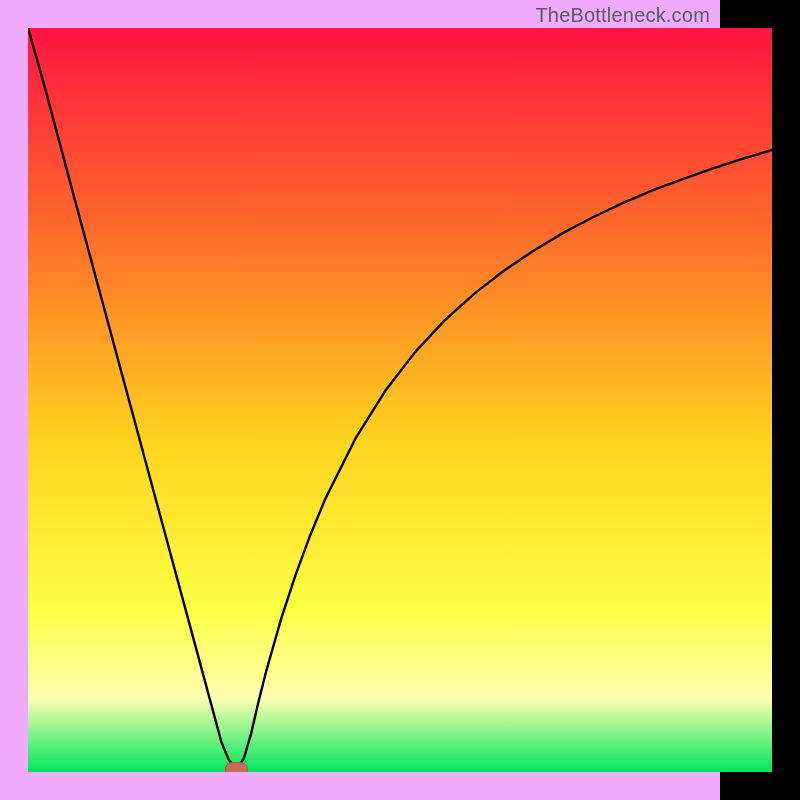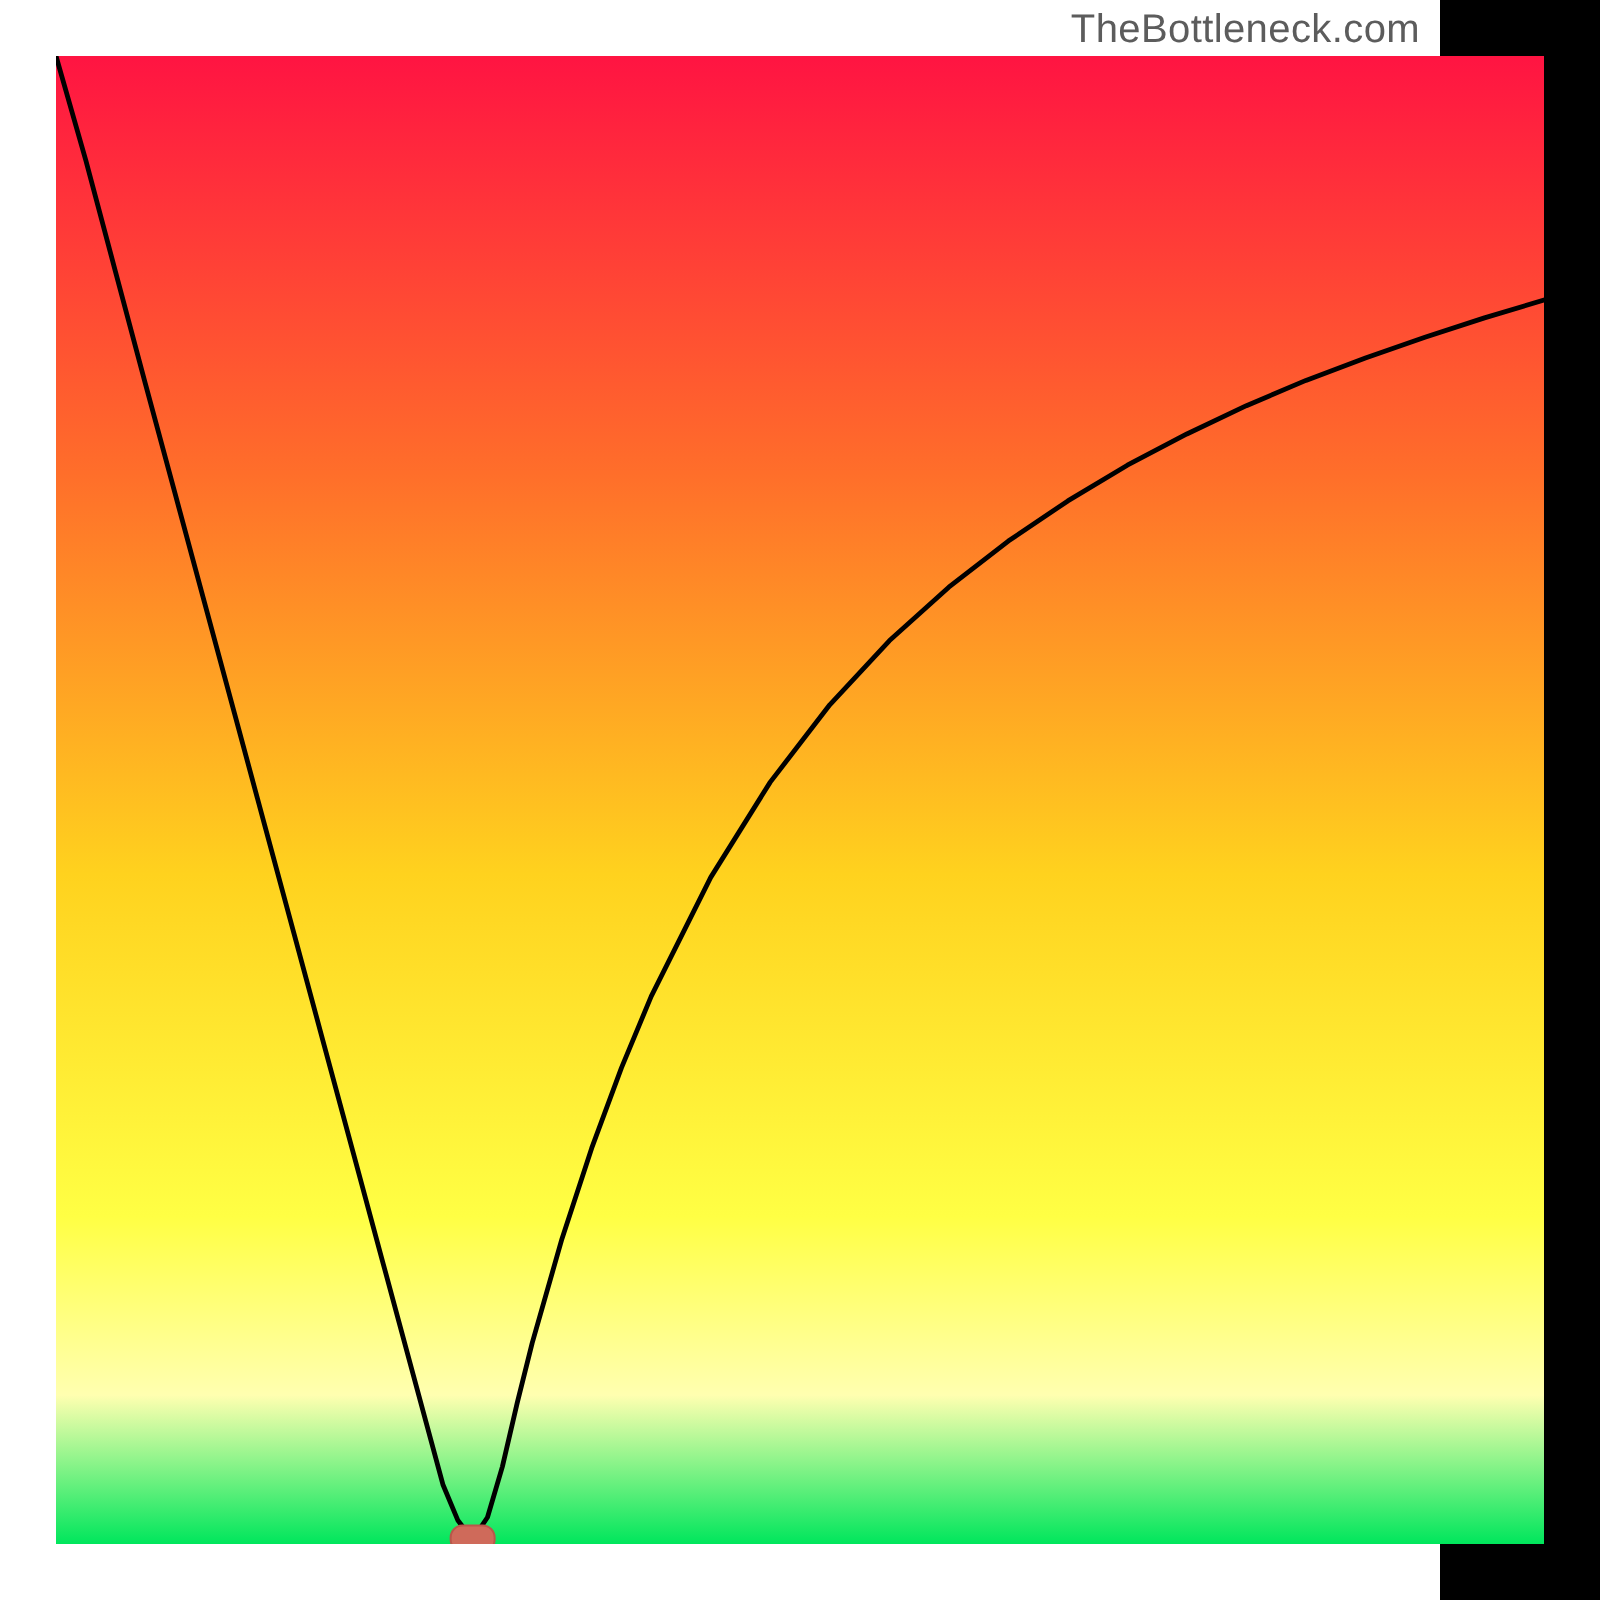--- a/index.html
+++ b/index.html
@@ -8,21 +8,21 @@
     width: 800px;
     height: 800px;
     overflow: hidden;
     background: #000;
     font-family: Arial, Helvetica, sans-serif;
   }
   .frame {
     position: relative;
     width: 720px;
     height: 800px;
-    background: #ffffff;
+    background: #f0abfc;
   }
   .plot {
     position: absolute;
     left: 28px;
     top: 28px;
     width: 744px;
     height: 744px;
     overflow: hidden;
   }
   .watermark {

